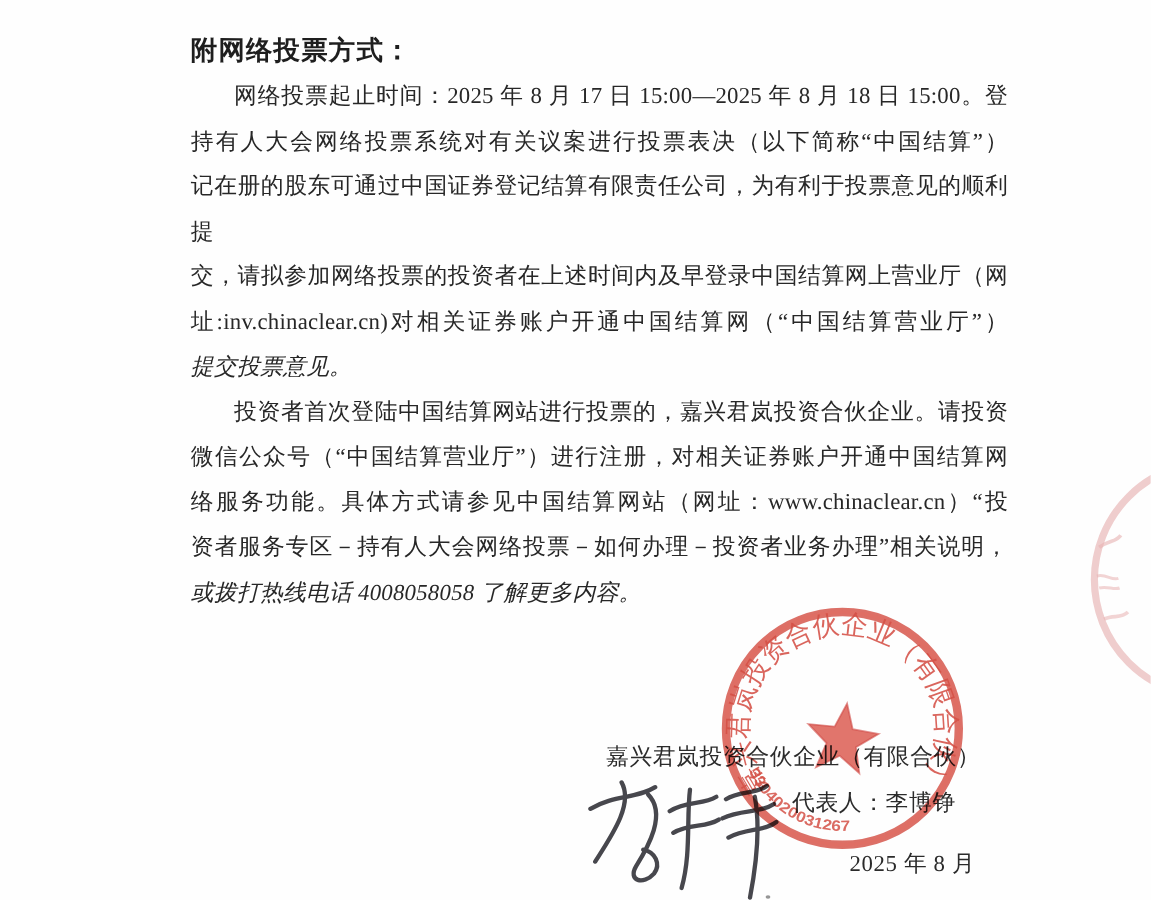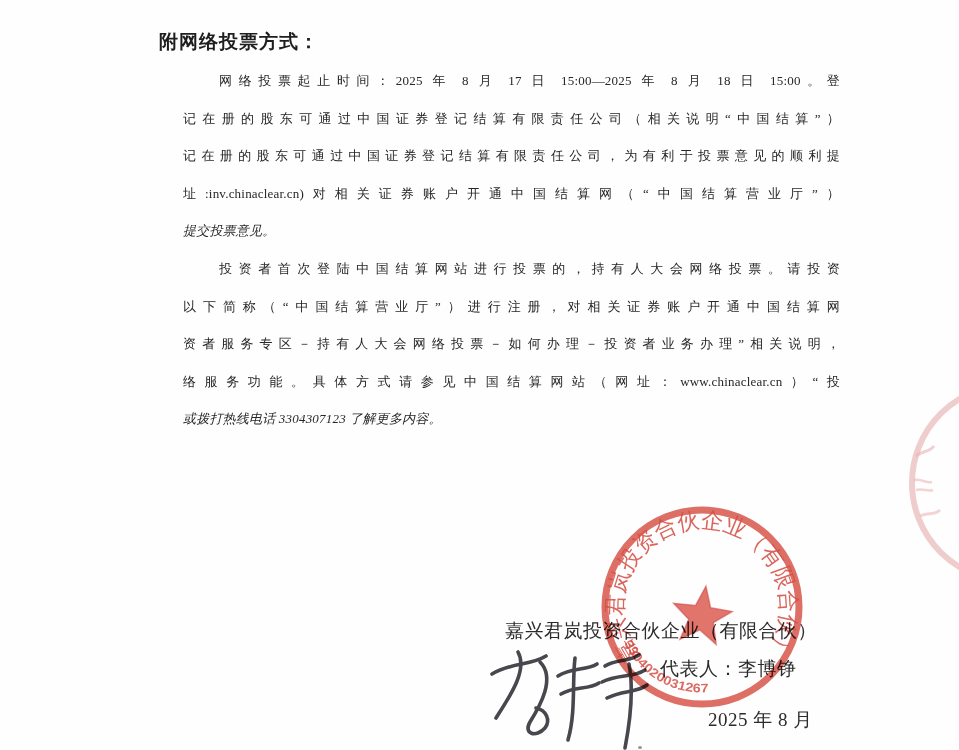--- a/index.html
+++ b/index.html
@@ -6,27 +6,26 @@
   body{
     width:959px;height:750px;position:relative;overflow:hidden;
     background:#fefefe;
     font-family:"Liberation Serif","DejaVu Serif",serif;
   }
   .page{position:absolute;inset:0;background:#fefefe;}
   .content{
     position:absolute;left:159px;top:22px;width:681px;color:#272727;
   }
   .doc-title{
-    font-size:19px;font-weight:700;line-height:40px;letter-spacing:1px;color:#1e1e1e;
+    font-size:22px;font-weight:700;line-height:40px;letter-spacing:1px;color:#1e1e1e;
   }
   .line{
-    font-size:13px;line-height:37.6px;
+    font-size:19px;line-height:37.6px;
     text-align:justify;text-align-last:justify;
     letter-spacing:0.2px;
-    margin-left:24px;
   }
   .line.indent{text-indent:36px;}
   .line.end{text-align-last:left;font-style:italic;}
   .sig{
     position:absolute;font-size:19px;color:#2b2b2b;letter-spacing:0.5px;white-space:nowrap;
   }
   .sig-company{left:505px;top:618px;}
   .sig-rep{left:660px;top:656px;}
   .sig-date{left:708px;top:664px;margin-top:43px;}
   .seal{
@@ -51,30 +50,31 @@
 </style>
 </head>
 <body>
 
 <div class="page">
 
   <div class="content">
     <div class="doc-title">附网络投票方式：</div>
 
     <div class="line indent">网络投票起止时间：2025 年 8 月 17 日 15:00—2025 年 8 月 18 日 15:00。登</div>
-    <div class="line">记在册的股东可通过中国证券登记结算有限责任公司（相关说明“中国结算”）</div>
+    <div class="line">持有人大会网络投票系统对有关议案进行投票表决（以下简称“中国结算”）</div>
     <div class="line">记在册的股东可通过中国证券登记结算有限责任公司，为有利于投票意见的顺利提</div>
+    <div class="line">交，请拟参加网络投票的投资者在上述时间内及早登录中国结算网上营业厅（网</div>
     <div class="line">址:inv.chinaclear.cn)对相关证券账户开通中国结算网（“中国结算营业厅”）</div>
     <div class="line end">提交投票意见。</div>
 
-    <div class="line indent">投资者首次登陆中国结算网站进行投票的，持有人大会网络投票。请投资</div>
-    <div class="line">以下简称（“中国结算营业厅”）进行注册，对相关证券账户开通中国结算网</div>
+    <div class="line indent">投资者首次登陆中国结算网站进行投票的，嘉兴君岚投资合伙企业。请投资</div>
+    <div class="line">微信公众号（“中国结算营业厅”）进行注册，对相关证券账户开通中国结算网</div>
+    <div class="line">络服务功能。具体方式请参见中国结算网站（网址：www.chinaclear.cn）“投</div>
     <div class="line">资者服务专区－持有人大会网络投票－如何办理－投资者业务办理”相关说明，</div>
-    <div class="line">络服务功能。具体方式请参见中国结算网站（网址：www.chinaclear.cn）“投</div>
-    <div class="line end">或拨打热线电话 3304307123 了解更多内容。</div>
+    <div class="line end">或拨打热线电话 4008058058 了解更多内容。</div>
   </div>
 
   <div class="sig sig-company">嘉兴君岚投资合伙企业（有限合伙）</div>
   <div class="sig sig-rep">代表人：李博铮</div>
   <div class="sig sig-date">2025 年 8 月</div>
 
   <svg class="seal" viewBox="0 0 230 230">
     <defs>
       <path id="ringPath" d="M 53,164 A 79 79 0 1 1 177,164" fill="none"></path>
       <path id="numPath" d="M 37,151 A 86 86 0 0 0 124,200" fill="none"></path>

